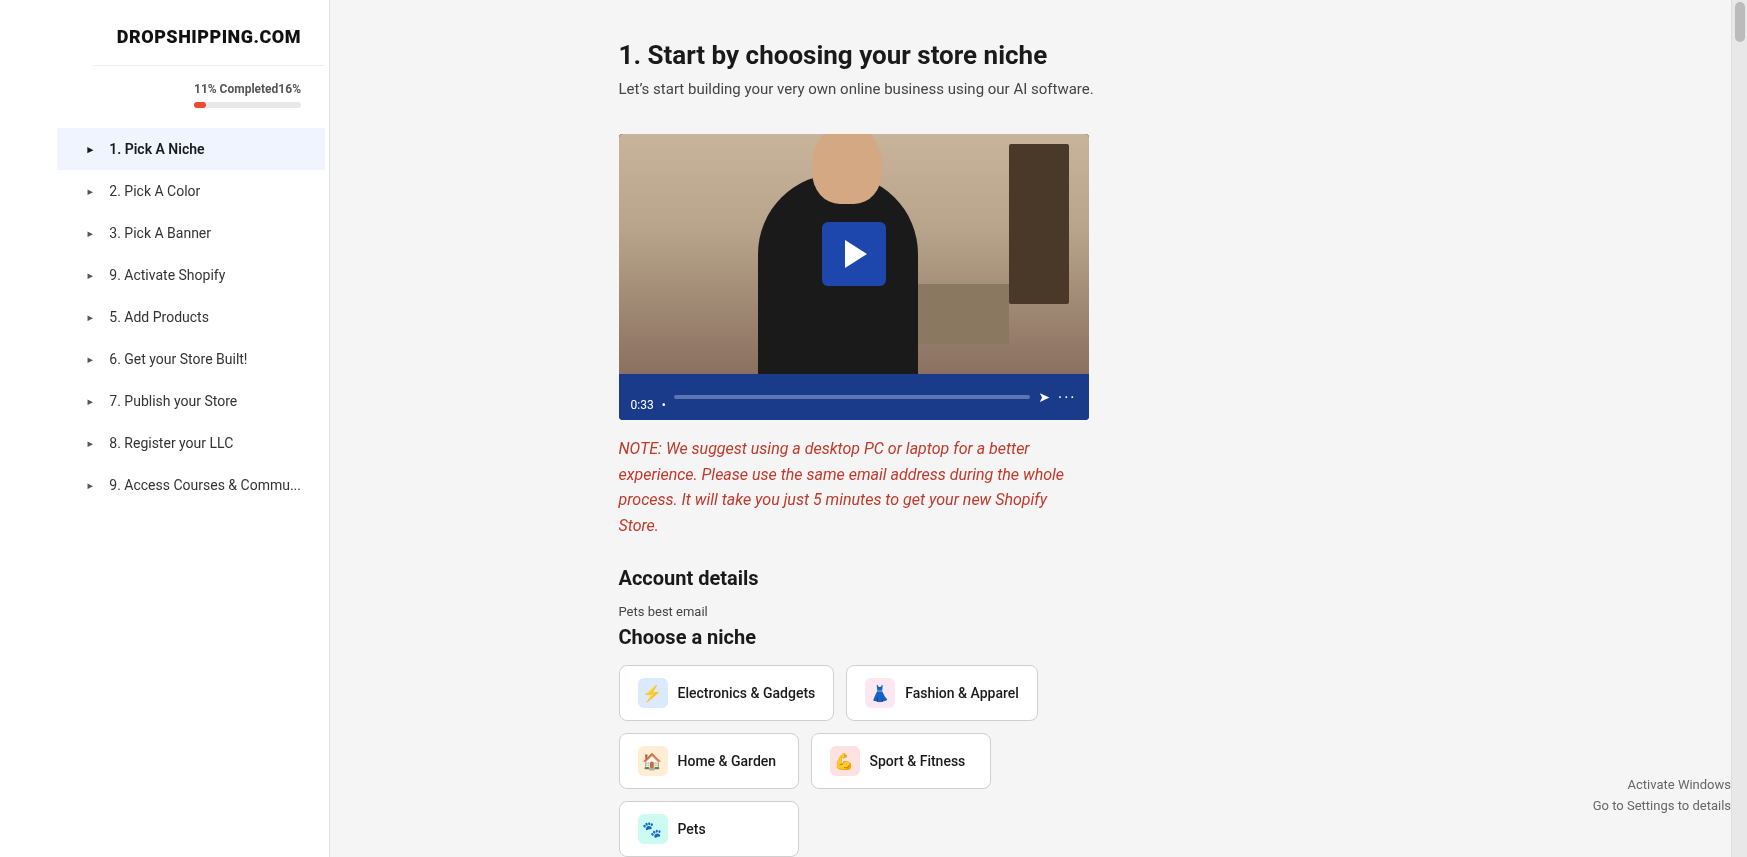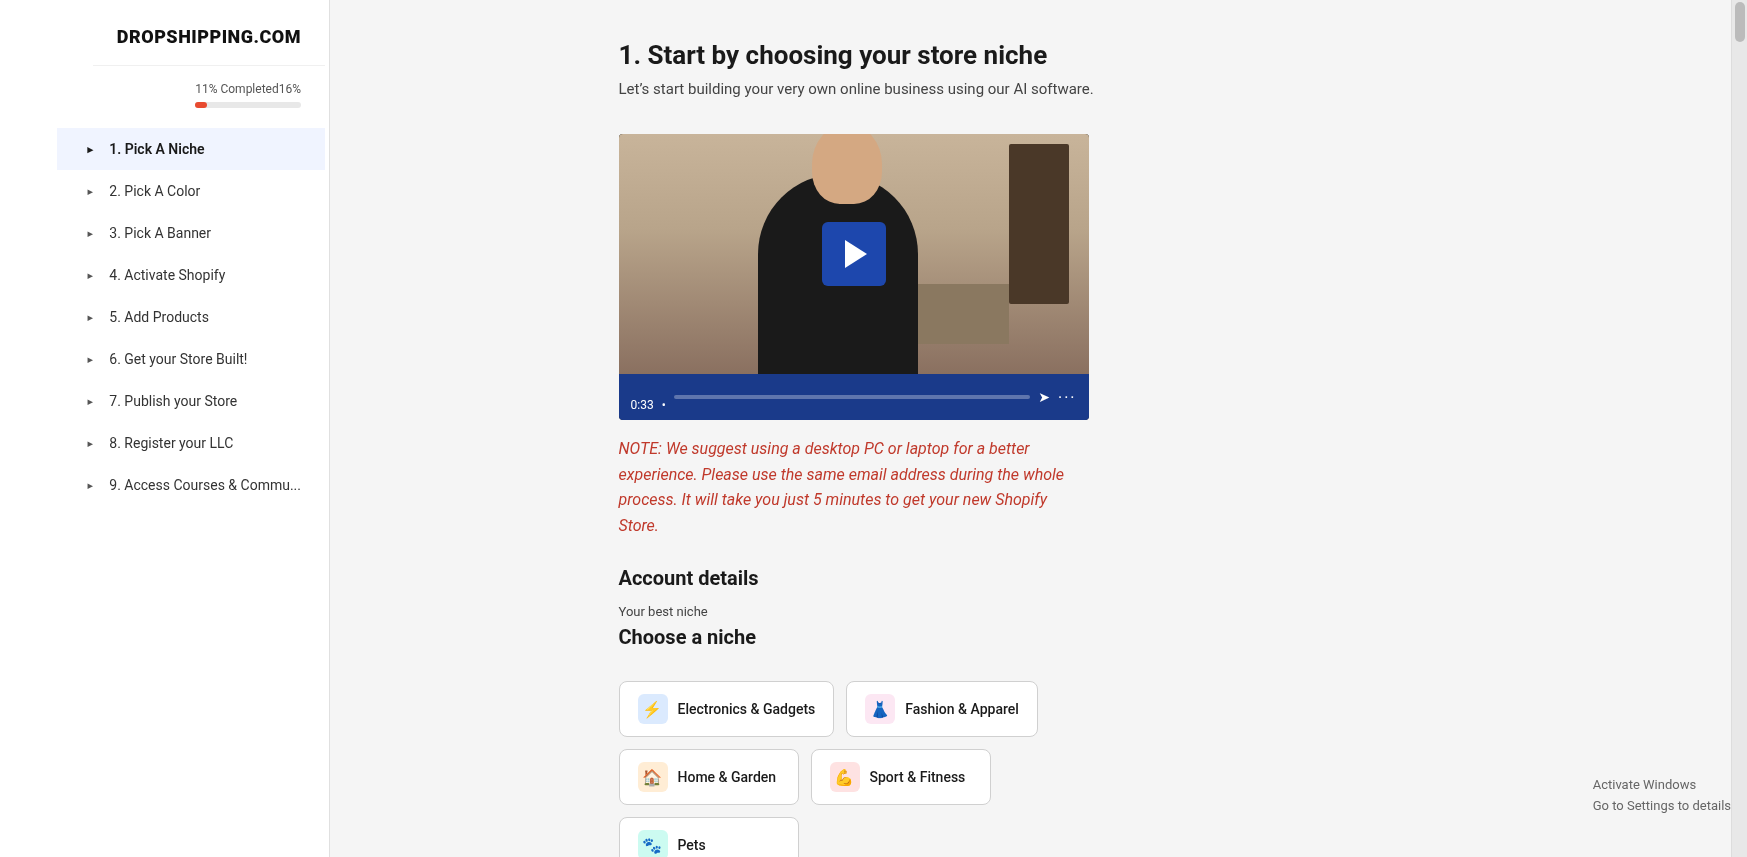--- a/index.html
+++ b/index.html
@@ -20,20 +20,21 @@
     .sidebar-logo {
       padding: 22px 24px 18px 24px;
       font-size: 18px;
       font-weight: 900;
       letter-spacing: 0.5px;
       color: #111;
       border-bottom: 1px solid #f0f0f0;
     }
     .progress-section {
       padding: 16px 24px 12px 24px;
+      font-weight: bold;
     }
     .progress-labels {
       display: flex;
       justify-content: space-between;
       font-size: 12px;
       color: #555;
       margin-bottom: 6px;
     }
     .progress-bar-bg {
       background: #e8e8e8;
@@ -270,21 +271,21 @@
       background: #fff;
       margin-bottom: 24px;
       outline: none;
     }
 
     
     .niche-heading {
       font-size: 20px;
       font-weight: 700;
       color: #1a1a1a;
-      margin-bottom: 32px;
+      margin-bottom: 16px;
     }
     .niche-grid {
       display: flex;
       flex-wrap: wrap;
       gap: 12px;
       margin-bottom: 24px;
       max-width: 520px;
     }
     .niche-card {
       display: flex;
@@ -318,21 +319,21 @@
     .niche-icon.teal { background: #ccfbf1; color: #0d9488; }
 
     
     .windows-watermark {
       position: fixed;
       bottom: 30px;
       right: 0;
       padding: 10px 16px;
       font-size: 13px;
       color: #666;
-      text-align: left;
+      text-align: right;
       line-height: 1.6;
       pointer-events: none;
     }
   </style>
 </head>
 <body>
 
 <div class="sidebar">
   <div class="sidebar-logo">DROPSHIPPING.COM</div>
 
@@ -354,21 +355,21 @@
     <div class="nav-item">
       <span class="nav-chevron">▸</span>
       <span>2. Pick A Color</span>
     </div>
     <div class="nav-item">
       <span class="nav-chevron">▸</span>
       <span>3. Pick A Banner</span>
     </div>
     <div class="nav-item">
       <span class="nav-chevron">▸</span>
-      <span>4. Activate Shopify</span>
+      <span>9. Activate Shopify</span>
     </div>
     <div class="nav-item">
       <span class="nav-chevron">▸</span>
       <span>5. Add Products</span>
     </div>
     <div class="nav-item">
       <span class="nav-chevron">▸</span>
       <span>6. Get your Store Built!</span>
     </div>
     <div class="nav-item">
@@ -412,21 +413,21 @@
         <span class="video-icon-btn">➤</span>
         <span class="video-dots">···</span>
       </div>
     </div>
 
     
     <p class="note-text">NOTE: We suggest using a desktop PC or laptop for a better experience. Please use the same email address during the whole process. It will take you just 5 minutes to get your new Shopify Store.</p>
 
     
     <h2 class="section-heading">Account details</h2>
-    <p class="field-label">Your best niche</p>
+    <p class="field-label">Pets best email</p>
 
     
     <h2 class="niche-heading">Choose a niche</h2>
 
     <div class="niche-grid">
       <div class="niche-card">
         <div class="niche-icon blue">⚡</div>
         <span>Electronics &amp; Gadgets</span>
       </div>
       <div class="niche-card">

